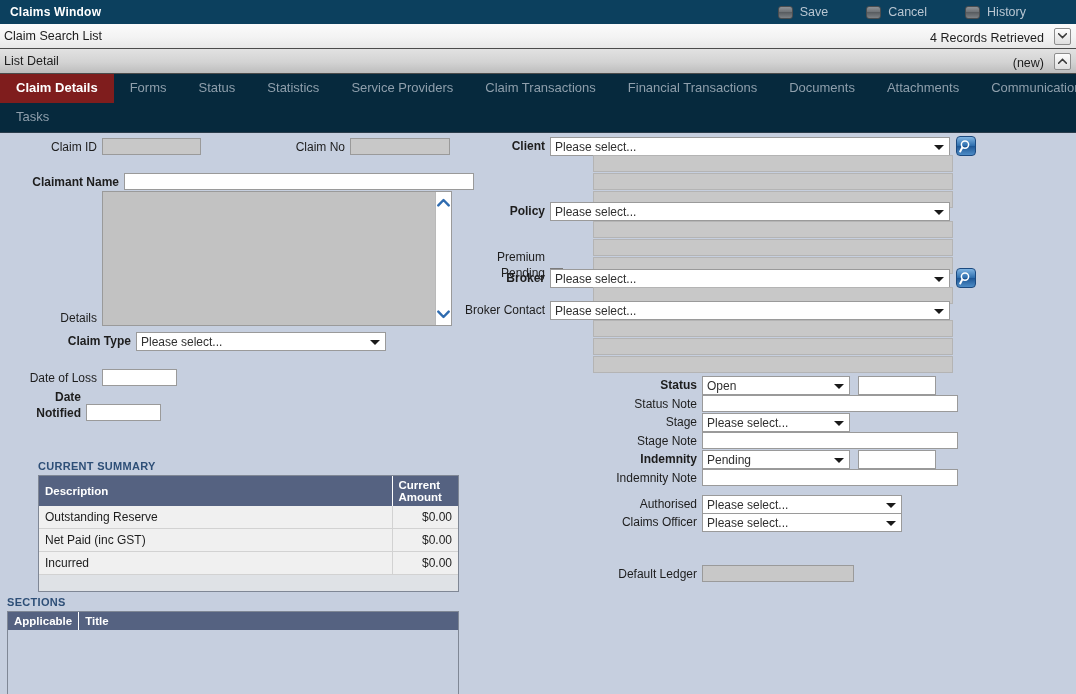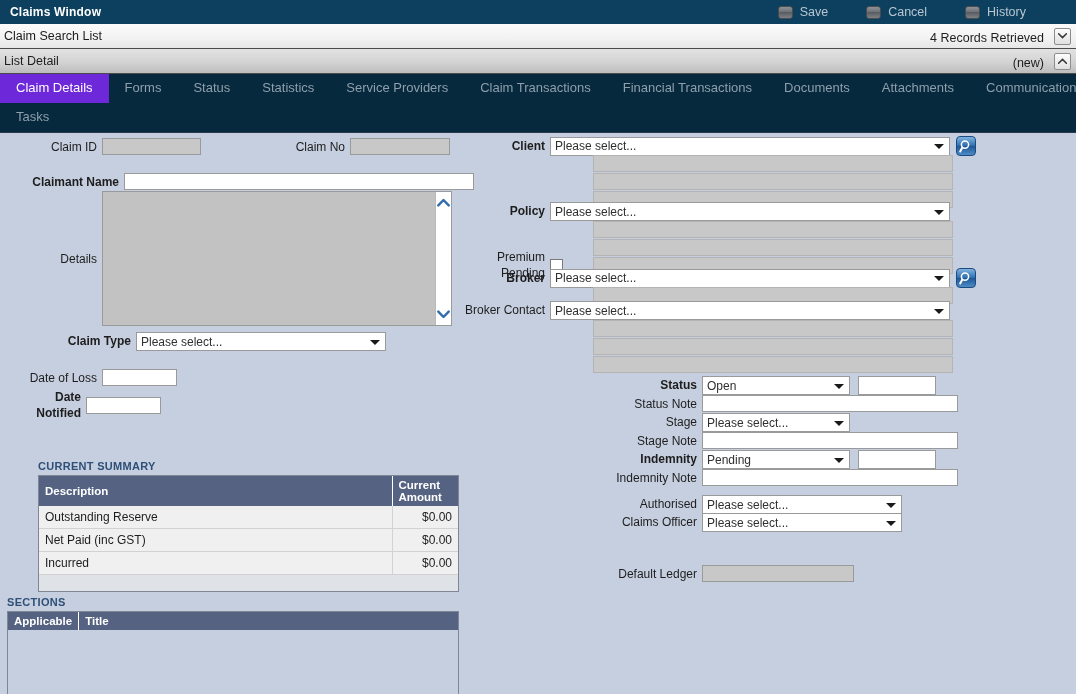--- a/index.html
+++ b/index.html
@@ -79,35 +79,35 @@
   .tabrow { display: flex; align-items: stretch; }
   .tab {
     padding: 6px 16px 7px;
     color: #8f9fac;
     font-size: 13px;
     cursor: pointer;
     white-space: nowrap;
     line-height: 16px;
   }
   .tab.active {
-    background: #6d28d9;
+    background: #7f1d1d;
     color: #ffffff;
-    font-weight: normal;
+    font-weight: bold;
   }
 
   
   .formarea {
     position: relative;
     height: 567px;
     background: #c6cfdf;
   }
   .col-left  { position: absolute; left: 0;   top: 0; width: 470px; height: 100%; }
   .col-right { position: absolute; left: 460px; top: 0; width: 616px; height: 100%; }
 
-  .row { display: flex; align-items: center; position: absolute; }
+  .row { display: flex; align-items: flex-end; position: absolute; }
   .lbl {
     text-align: right;
     font-size: 12px;
     color: #1d1d1d;
     padding-right: 5px;
     line-height: 16px;
   }
   .lbl.req { font-weight: bold; }
 
   

